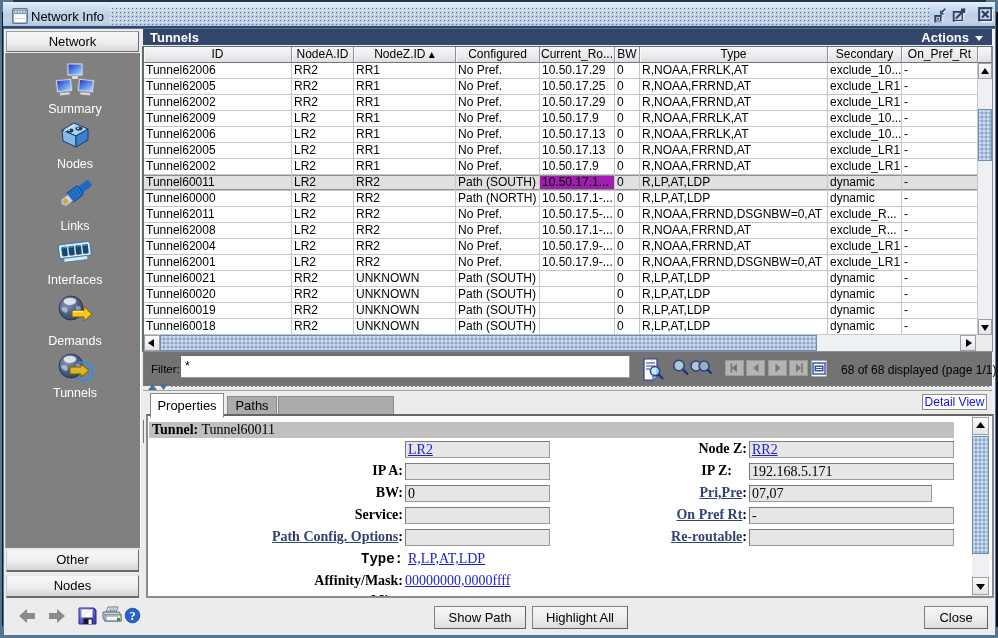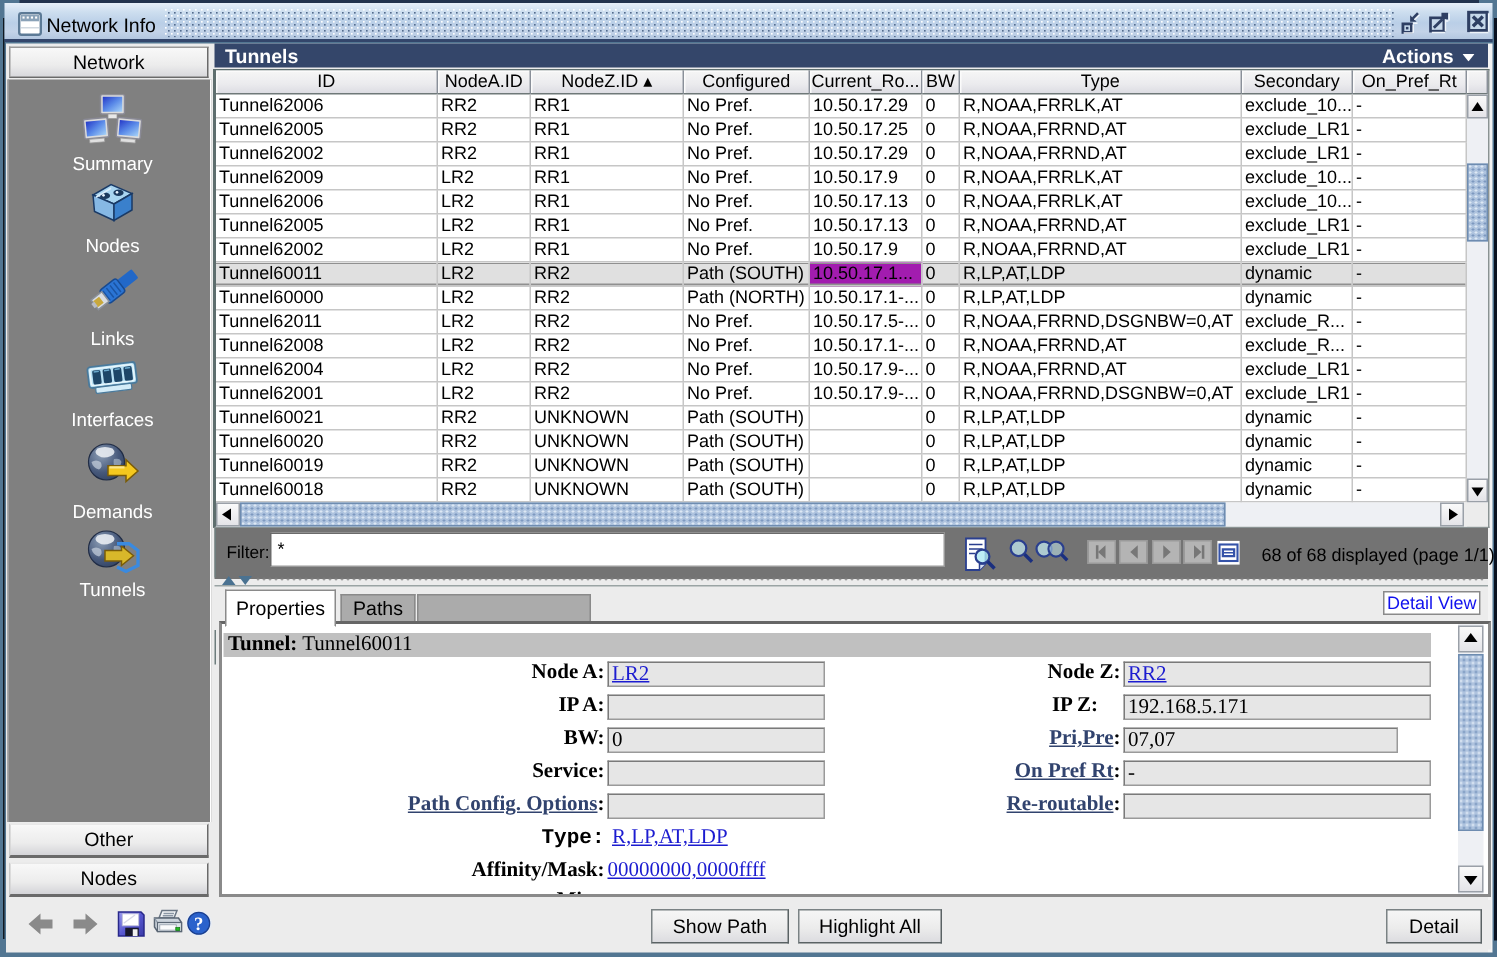--- a/index.html
+++ b/index.html
@@ -519,21 +519,20 @@
 
   <div class="abs" style="left:139px;top:364px;width:849px;height:29px;">
     <div class="tab" style="left:7px;top:0px;width:74px;background:#fff;border-bottom:1px solid #fff;z-index:2;height:25px;padding-top:4px;">Properties</div>
     <div class="tab" style="left:84px;top:3px;width:50px;height:18px;background:#ababab;padding-top:1px;">Paths</div>
     <div class="tab" style="left:135px;top:3px;width:116px;height:18px;background:#ababab;padding-top:18px;">User Parameters</div>
     <div id="detailview">Detail View</div>
   </div>
 
   <div id="props" class="abs">
 <div id="props-band"><b>Tunnel:</b> Tunnel60011</div>
-<div class="plabel" style="left:5px;top:25px;width:250px;">Node A:</div>
 <div class="pfield" style="left:257px;top:25px;width:145px;"><a class="lnk">LR2</a></div>
 <div class="plabel" style="left:349px;top:25px;width:250px;">Node Z:</div>
 <div class="pfield" style="left:601px;top:25px;width:205px;"><a class="lnk">RR2</a></div>
 <div class="plabel" style="left:5px;top:47px;width:250px;">IP A:</div>
 <div class="pfield" style="left:257px;top:47px;width:145px;"></div>
 <div class="plabel" style="left:334px;top:47px;width:250px;">IP Z:</div>
 <div class="pfield" style="left:601px;top:47px;width:205px;">192.168.5.171</div>
 <div class="plabel" style="left:5px;top:69px;width:250px;">BW:</div>
 <div class="pfield" style="left:257px;top:69px;width:145px;">0</div>
 <div class="plabel" style="left:349px;top:69px;width:250px;"><span class="navy">Pri,Pre</span>:</div>
@@ -592,15 +591,15 @@
 <rect x="6.5" y="10.5" width="11" height="3.6" fill="#fafbfc" stroke="#9aa4b0" stroke-width="0.6"></rect>
 <rect x="17.2" y="12.4" width="2.6" height="2" fill="#22b822" stroke="#117a11" stroke-width="0.5"></rect>
 </svg>
 <svg style="position:absolute;left:119px;top:6px;" width="19" height="19" viewBox="0 0 19 19">
 <circle cx="9.5" cy="9.5" r="8.8" fill="#e8edf4"></circle>
 <circle cx="9.5" cy="9.5" r="7.3" fill="#2a62cc" stroke="#1a3f90" stroke-width="0.8"></circle>
 <text x="9.5" y="14.2" font-size="12.5" font-weight="bold" fill="#fff" text-anchor="middle" font-family="Liberation Serif">?</text>
 </svg>
 <div class="fbtn" style="left:430px;width:92px;">Show Path</div>
     <div class="fbtn" style="left:528px;width:96px;">Highlight All</div>
-    <div class="fbtn" style="left:920px;width:64px;">Detail</div>
+    <div class="fbtn" style="left:920px;width:64px;">Close</div>
   </div>
 </div>
 
 </body></html>

